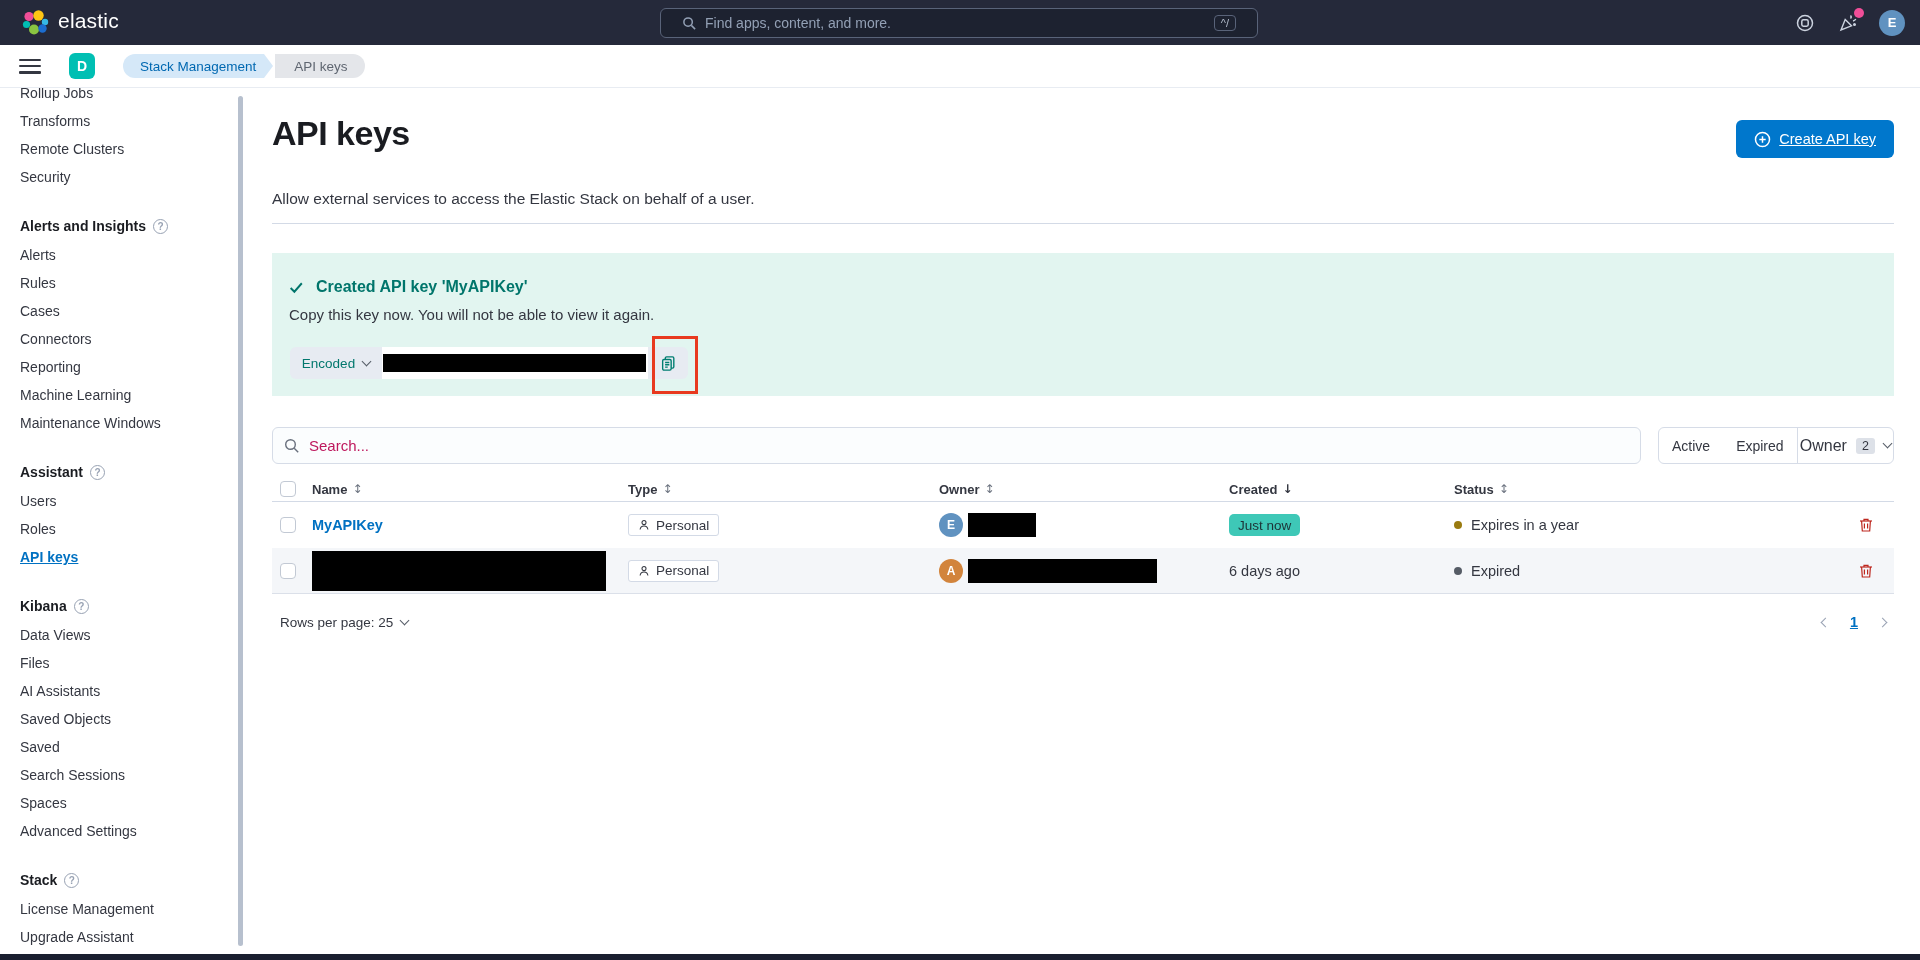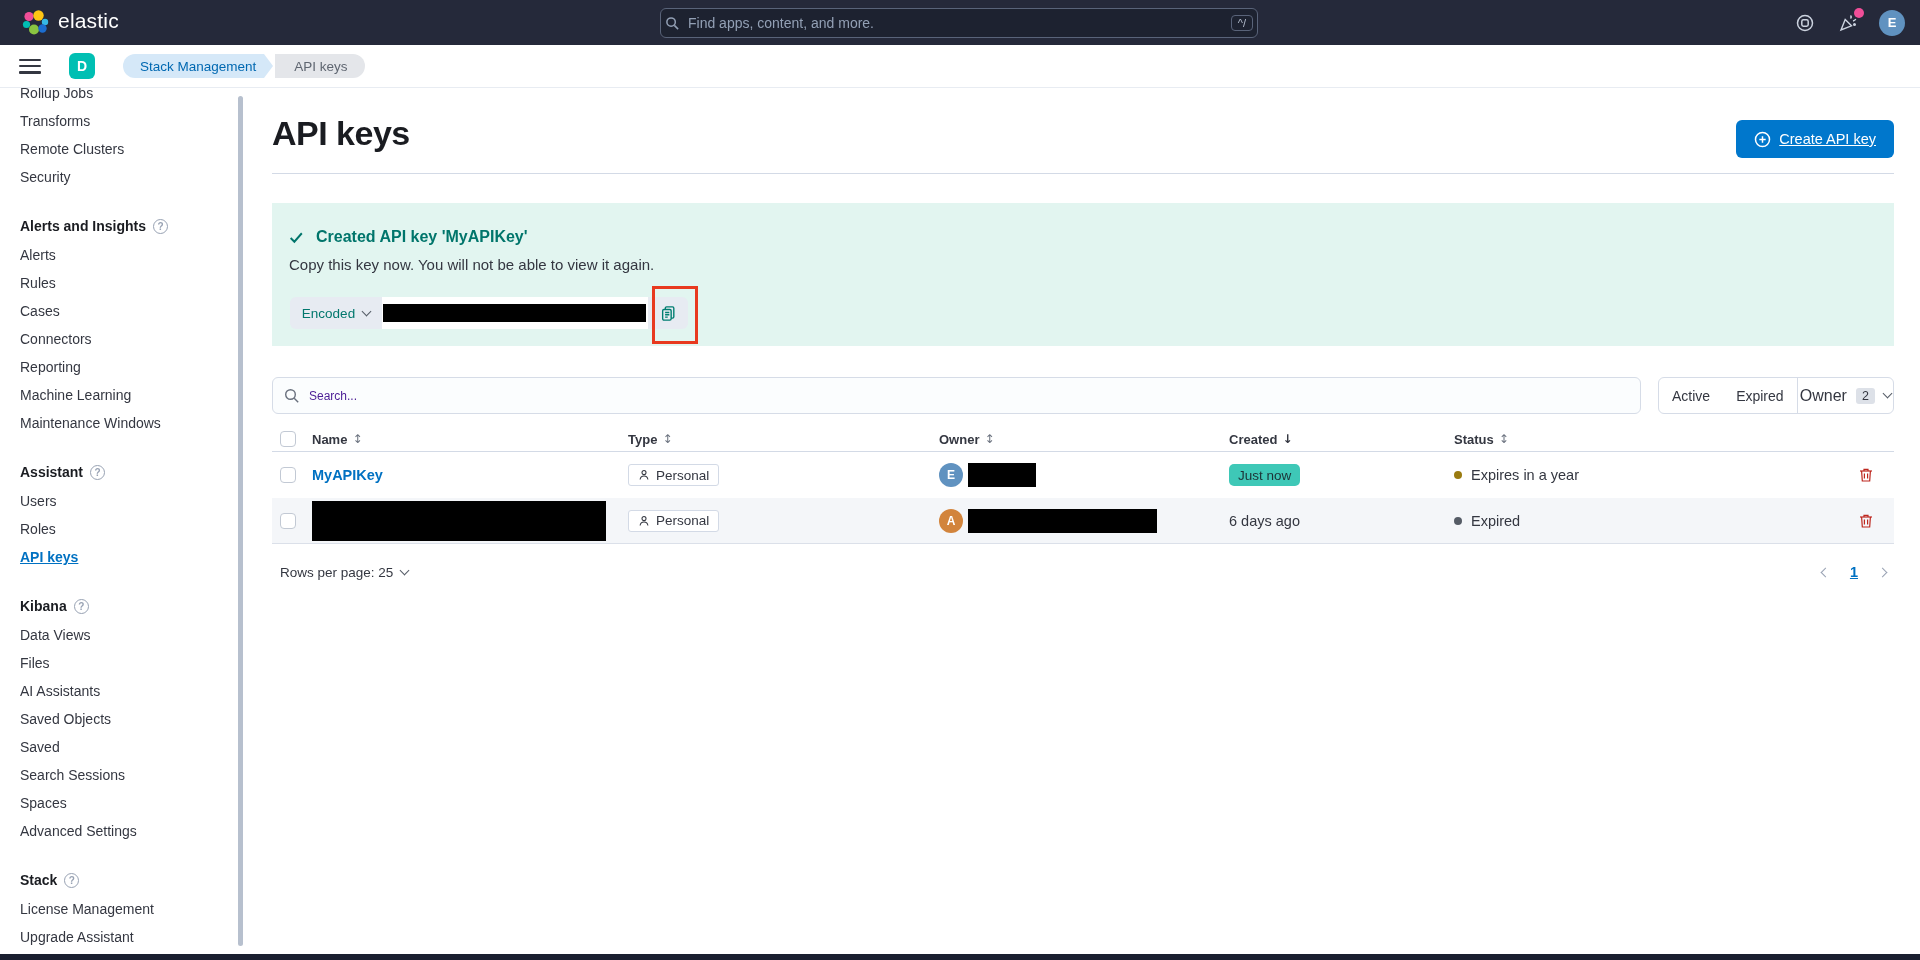--- a/index.html
+++ b/index.html
@@ -7,21 +7,21 @@
   body {
     width:1920px; height:960px; overflow:hidden; background:#fff;
     font-family:"Liberation Sans","DejaVu Sans",sans-serif; color:#343741;
   }
   .screen { position:relative; width:1920px; height:960px; overflow:hidden; }
 
   
   .top-header { height:45px; background:#25293a; position:relative; display:flex; align-items:center; padding-left:21px; }
   .logo { display:flex; align-items:flex-start; gap:9px; cursor:pointer; }
   .logo-text { color:#fff; font-size:21px; font-weight:400; letter-spacing:.2px; }
-  .global-search { position:absolute; left:660px; top:8px; width:598px; height:30px; background:#1d2230; border:1px solid #596379; border-radius:6px; display:flex; align-items:center; padding:0 4px; gap:8px; cursor:text; }
+  .global-search { position:absolute; left:660px; top:8px; width:598px; height:30px; background:#1d2230; border:1px solid #596379; border-radius:6px; display:flex; align-items:center; padding:0 21px; gap:8px; cursor:text; }
   .global-search .ph { color:#93a0b5; font-size:14px; flex:1; }
   .shortcut { border:1px solid #596379; border-radius:4px; color:#b4bdcc; font-size:11px; padding:1px 6px; }
   .header-right { position:absolute; right:15px; top:0; height:45px; display:flex; align-items:center; gap:19px; }
   .hicon { position:relative; display:flex; align-items:center; justify-content:center; width:24px; height:24px; cursor:pointer; }
   .notif-dot { position:absolute; top:-3px; right:-4px; width:10px; height:10px; border-radius:50%; background:#f04e98; }
   .avatar { border-radius:50%; color:#fff; display:flex; align-items:center; justify-content:center; font-weight:600; }
   .avatar.hdr { width:26px; height:26px; background:#6092c0; font-size:13px; cursor:pointer; }
 
   
   .crumb-bar { height:43px; background:#fff; border-bottom:1px solid #e8ecf2; display:flex; align-items:center; padding:0 12px; gap:15px; }
@@ -63,21 +63,21 @@
   .key-format { width:92px; display:flex; align-items:center; justify-content:center; gap:8px; color:#01776d; font-size:13.5px; cursor:pointer; }
   .key-field { width:266px; background:#fff; display:flex; align-items:center; }
   .redact { background:#000; }
   .redact.key { width:263px; height:18px; margin-left:1px; }
   .key-copy { width:40px; display:flex; align-items:center; justify-content:center; cursor:pointer; }
   .red-annotation { position:absolute; left:362px; top:-11px; width:46px; height:58px; border:3px solid #e8391f; pointer-events:none; }
 
   
   .toolbar { margin-top:31px; display:flex; gap:17px; align-items:center; }
   .search-box { flex:1; height:37px; background:#fbfdfe; border:1px solid #d6dce7; border-radius:6px; display:flex; align-items:center; padding:0 11px; gap:9px; cursor:text; }
-  .search-box .ph { color:#4c1d95; font-size:12px; }
+  .search-box .ph { color:#be185d; font-size:15px; }
   .filter-group { width:236px; height:37px; border:1px solid #d6dce7; border-radius:6px; background:#fff; display:flex; align-items:center; overflow:hidden; }
   .filter-btn { padding:0 13px; font-size:14px; color:#343741; cursor:pointer; height:100%; display:flex; align-items:center; }
   .fg-divider { width:1px; height:100%; background:#d6dce7; }
   .owner-btn { display:flex; align-items:center; gap:9px; flex:1; justify-content:center; cursor:pointer; height:100%; }
   .count-badge { background:#dde1e8; border-radius:3px; font-size:12.5px; padding:1px 6px; color:#343741; }
 
   
   .table { margin-top:13px; }
   .trow { display:grid; grid-template-columns:40px 316px 311px 290px 225px 1fr 48px; align-items:center; }
   .trow.head { height:25px; border-bottom:1px solid #d3dae6; font-size:13px; font-weight:700; color:#343741; }
@@ -248,20 +248,21 @@
           <span style="display:flex;">
             <svg width="17" height="17" viewBox="0 0 16 16" fill="none" stroke="#fff" stroke-width="1.4">
               <circle cx="8" cy="8" r="6.6"></circle>
                 <path d="M8 5v6M5 8h6"></path>
             </svg>
           </span>
           <span class="lbl">Create API key</span>
         </button>
       </div>
 
+      <p class="subtitle">Allow external services to access the Elastic Stack on behalf of a user.</p>
       <hr class="divider">
 
       <section class="callout">
         <div class="callout-title">
           <span style="display:flex;">
             <svg width="17" height="17" viewBox="0 0 16 16" fill="none" stroke="#00756b" stroke-width="1.8">
               <path d="M2.5 8.5l3.5 3.5 7-8"></path>
             </svg>
           </span>
           <span>Created API key 'MyAPIKey'</span>

